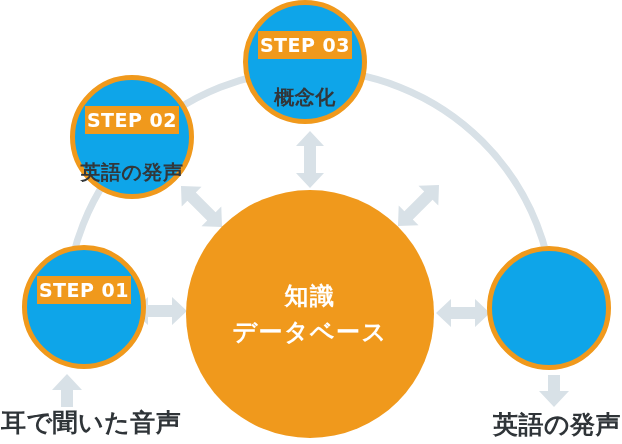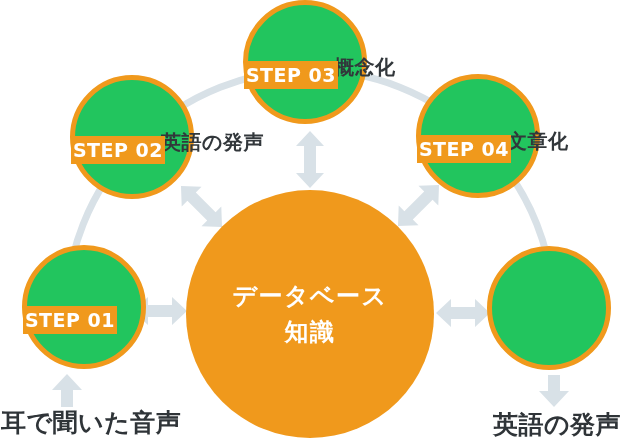--- a/index.html
+++ b/index.html
@@ -19,28 +19,29 @@
     position: absolute;
     left: 0; top: 0;
     width: 622px; height: 444px;
     z-index: 1;
   }
   
   .step-circle {
     position: absolute;
     width: 114px;
     height: 114px;
-    background: #22c55e;
+    background: #0ea5e9;
     border: 5px solid #F0991C;
     border-radius: 50%;
     z-index: 2;
     display: flex;
-    flex-direction: row;
+    flex-direction: column;
     align-items: center;
     box-sizing: content-box;
+    gap: 15px;
   }
   .step-badge {
     margin-top: 26px;
     width: 94px;
     height: 28px;
     margin-left: -4px;
     margin-right: -4px;
     background: #F0991C;
     color: #ffffff;
     font-size: 19px;
@@ -132,29 +133,25 @@
   <div class="step-circle pos-s2">
     <div class="step-badge">STEP 02</div>
     <div class="step-label">英語の発声</div>
   </div>
 
   <div class="step-circle pos-s3">
     <div class="step-badge">STEP 03</div>
     <div class="step-label">概念化</div>
   </div>
 
-  <div class="step-circle pos-s4">
-    <div class="step-badge">STEP 04</div>
-    <div class="step-label">文章化</div>
-  </div>
 
   <div class="step-circle pos-s5">
   </div>
 
   <div class="center-circle">
+    <div class="center-line">知識</div>
     <div class="center-line">データベース</div>
-    <div class="center-line">知識</div>
   </div>
 
   <div class="caption caption-input">耳で聞いた音声</div>
   <div class="caption caption-output">英語の発声</div>
 
 </div>
 
 </body></html>

